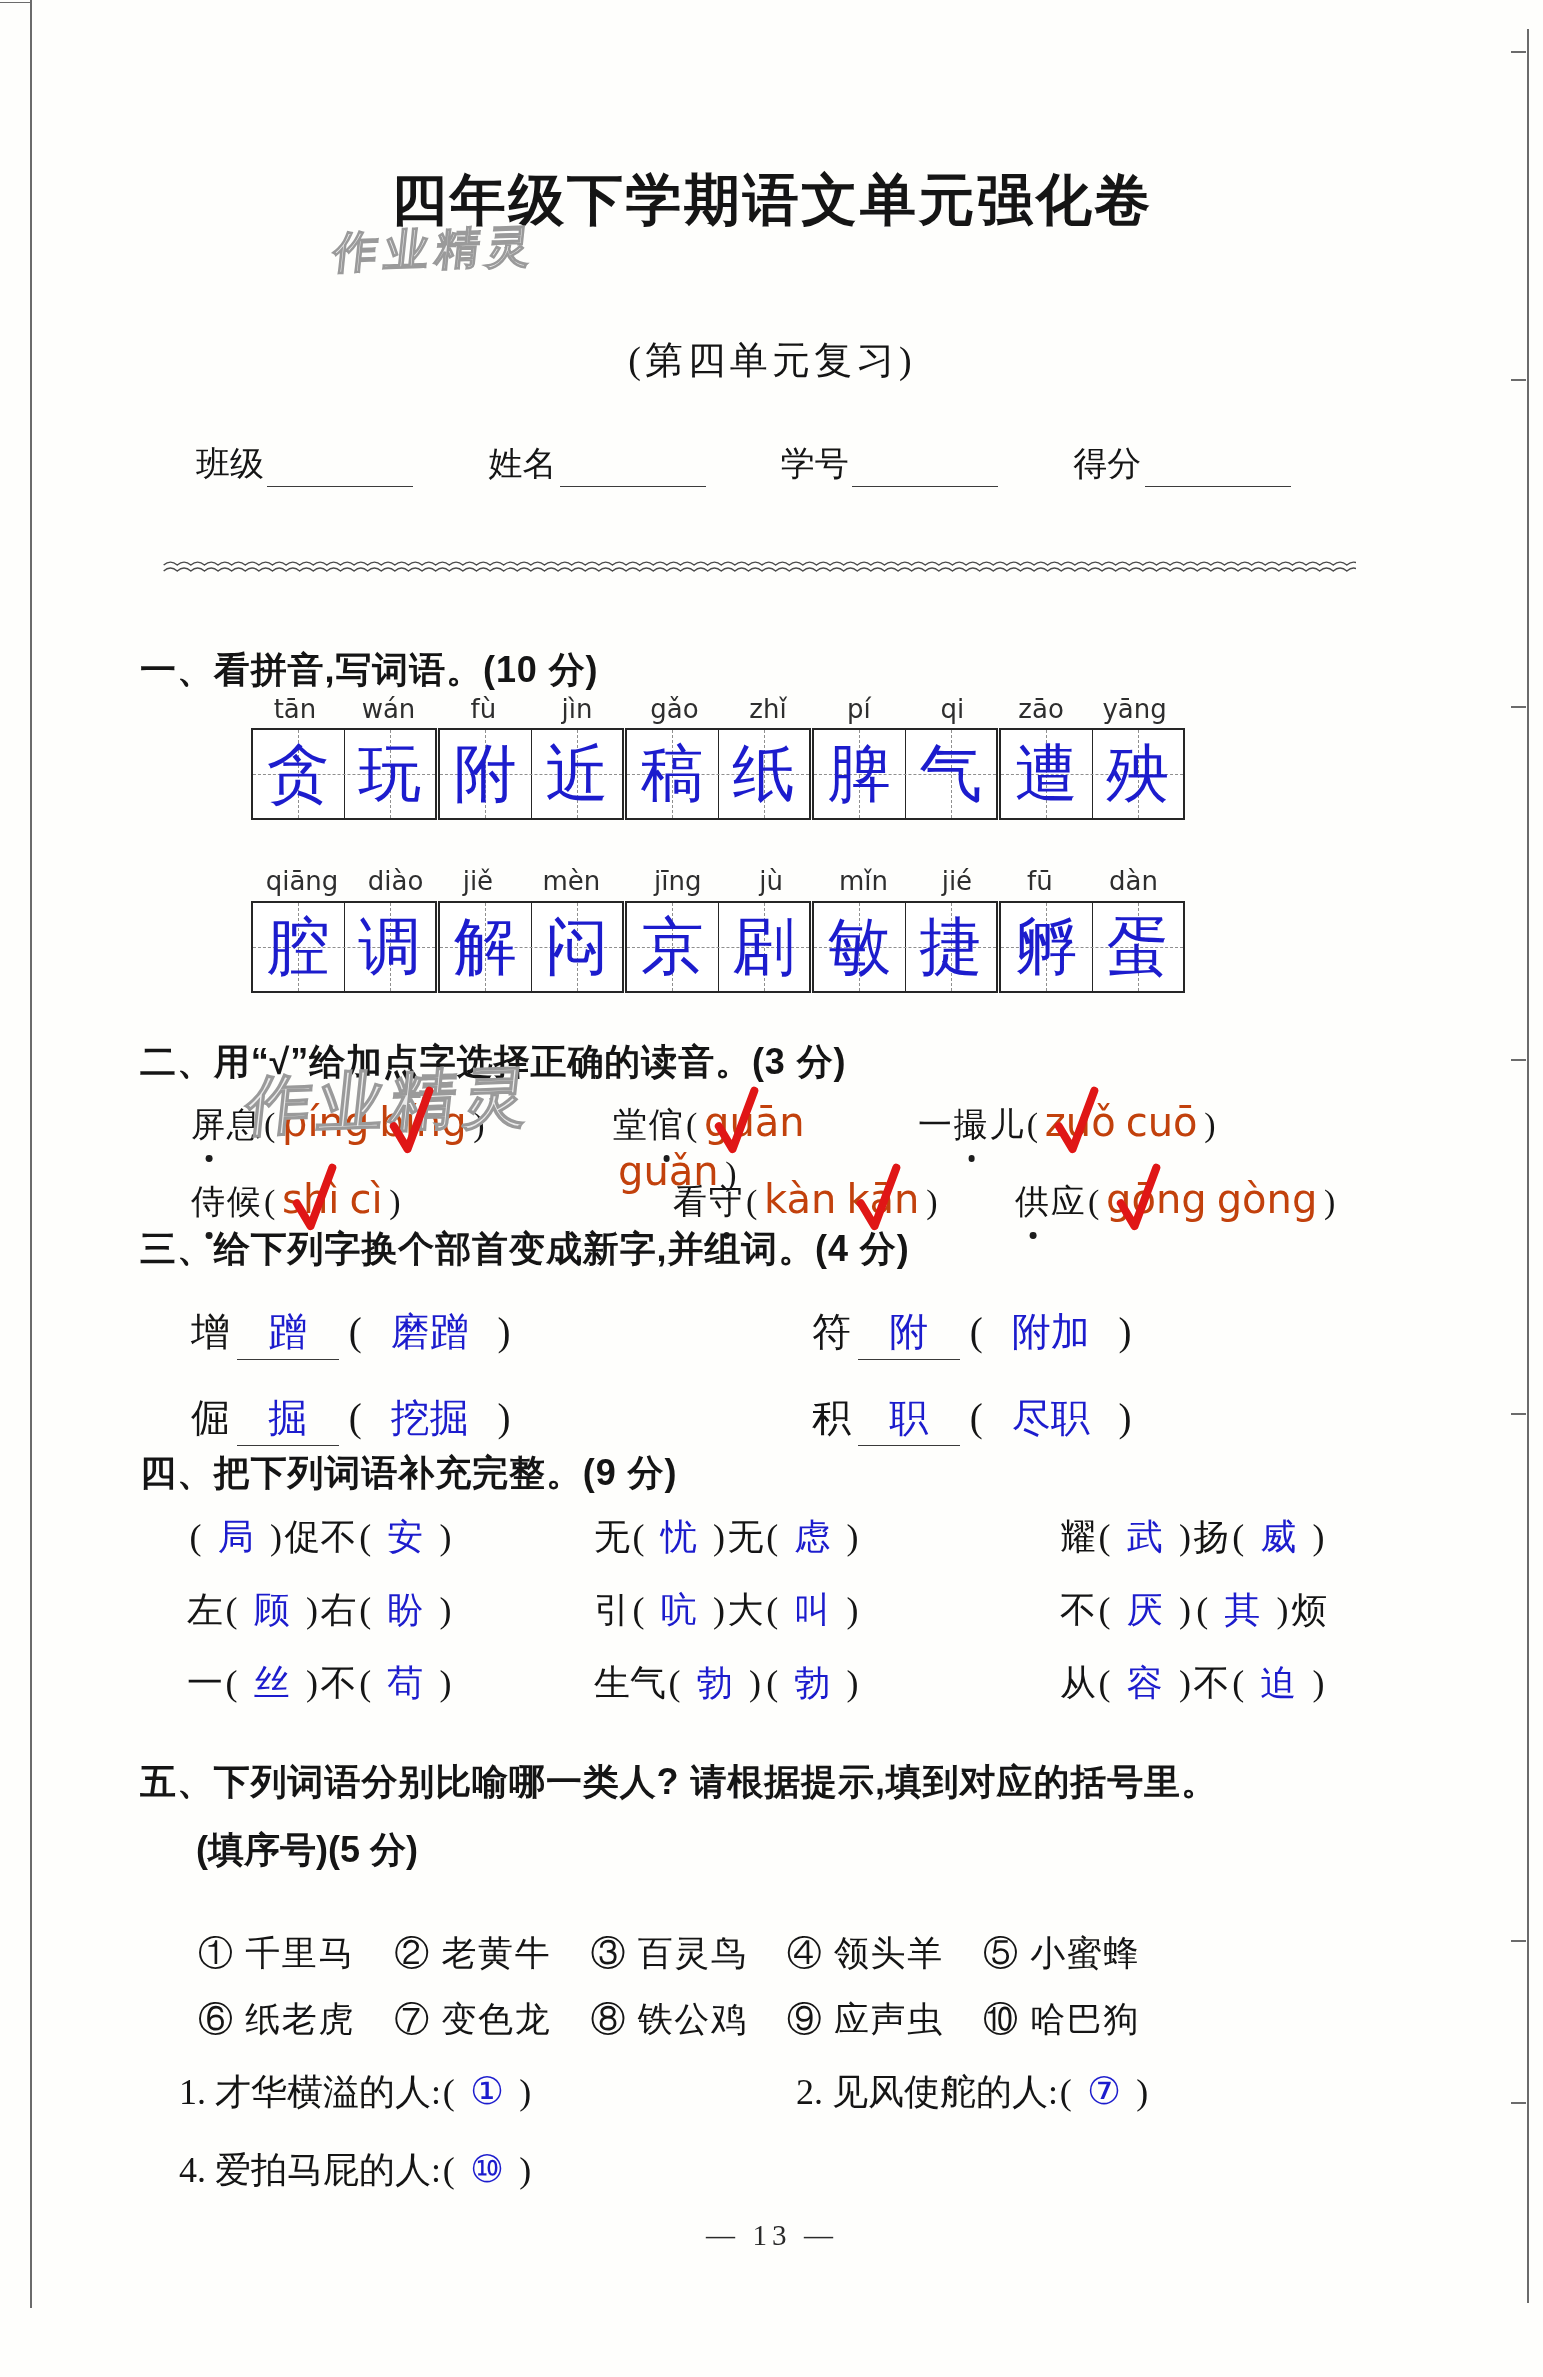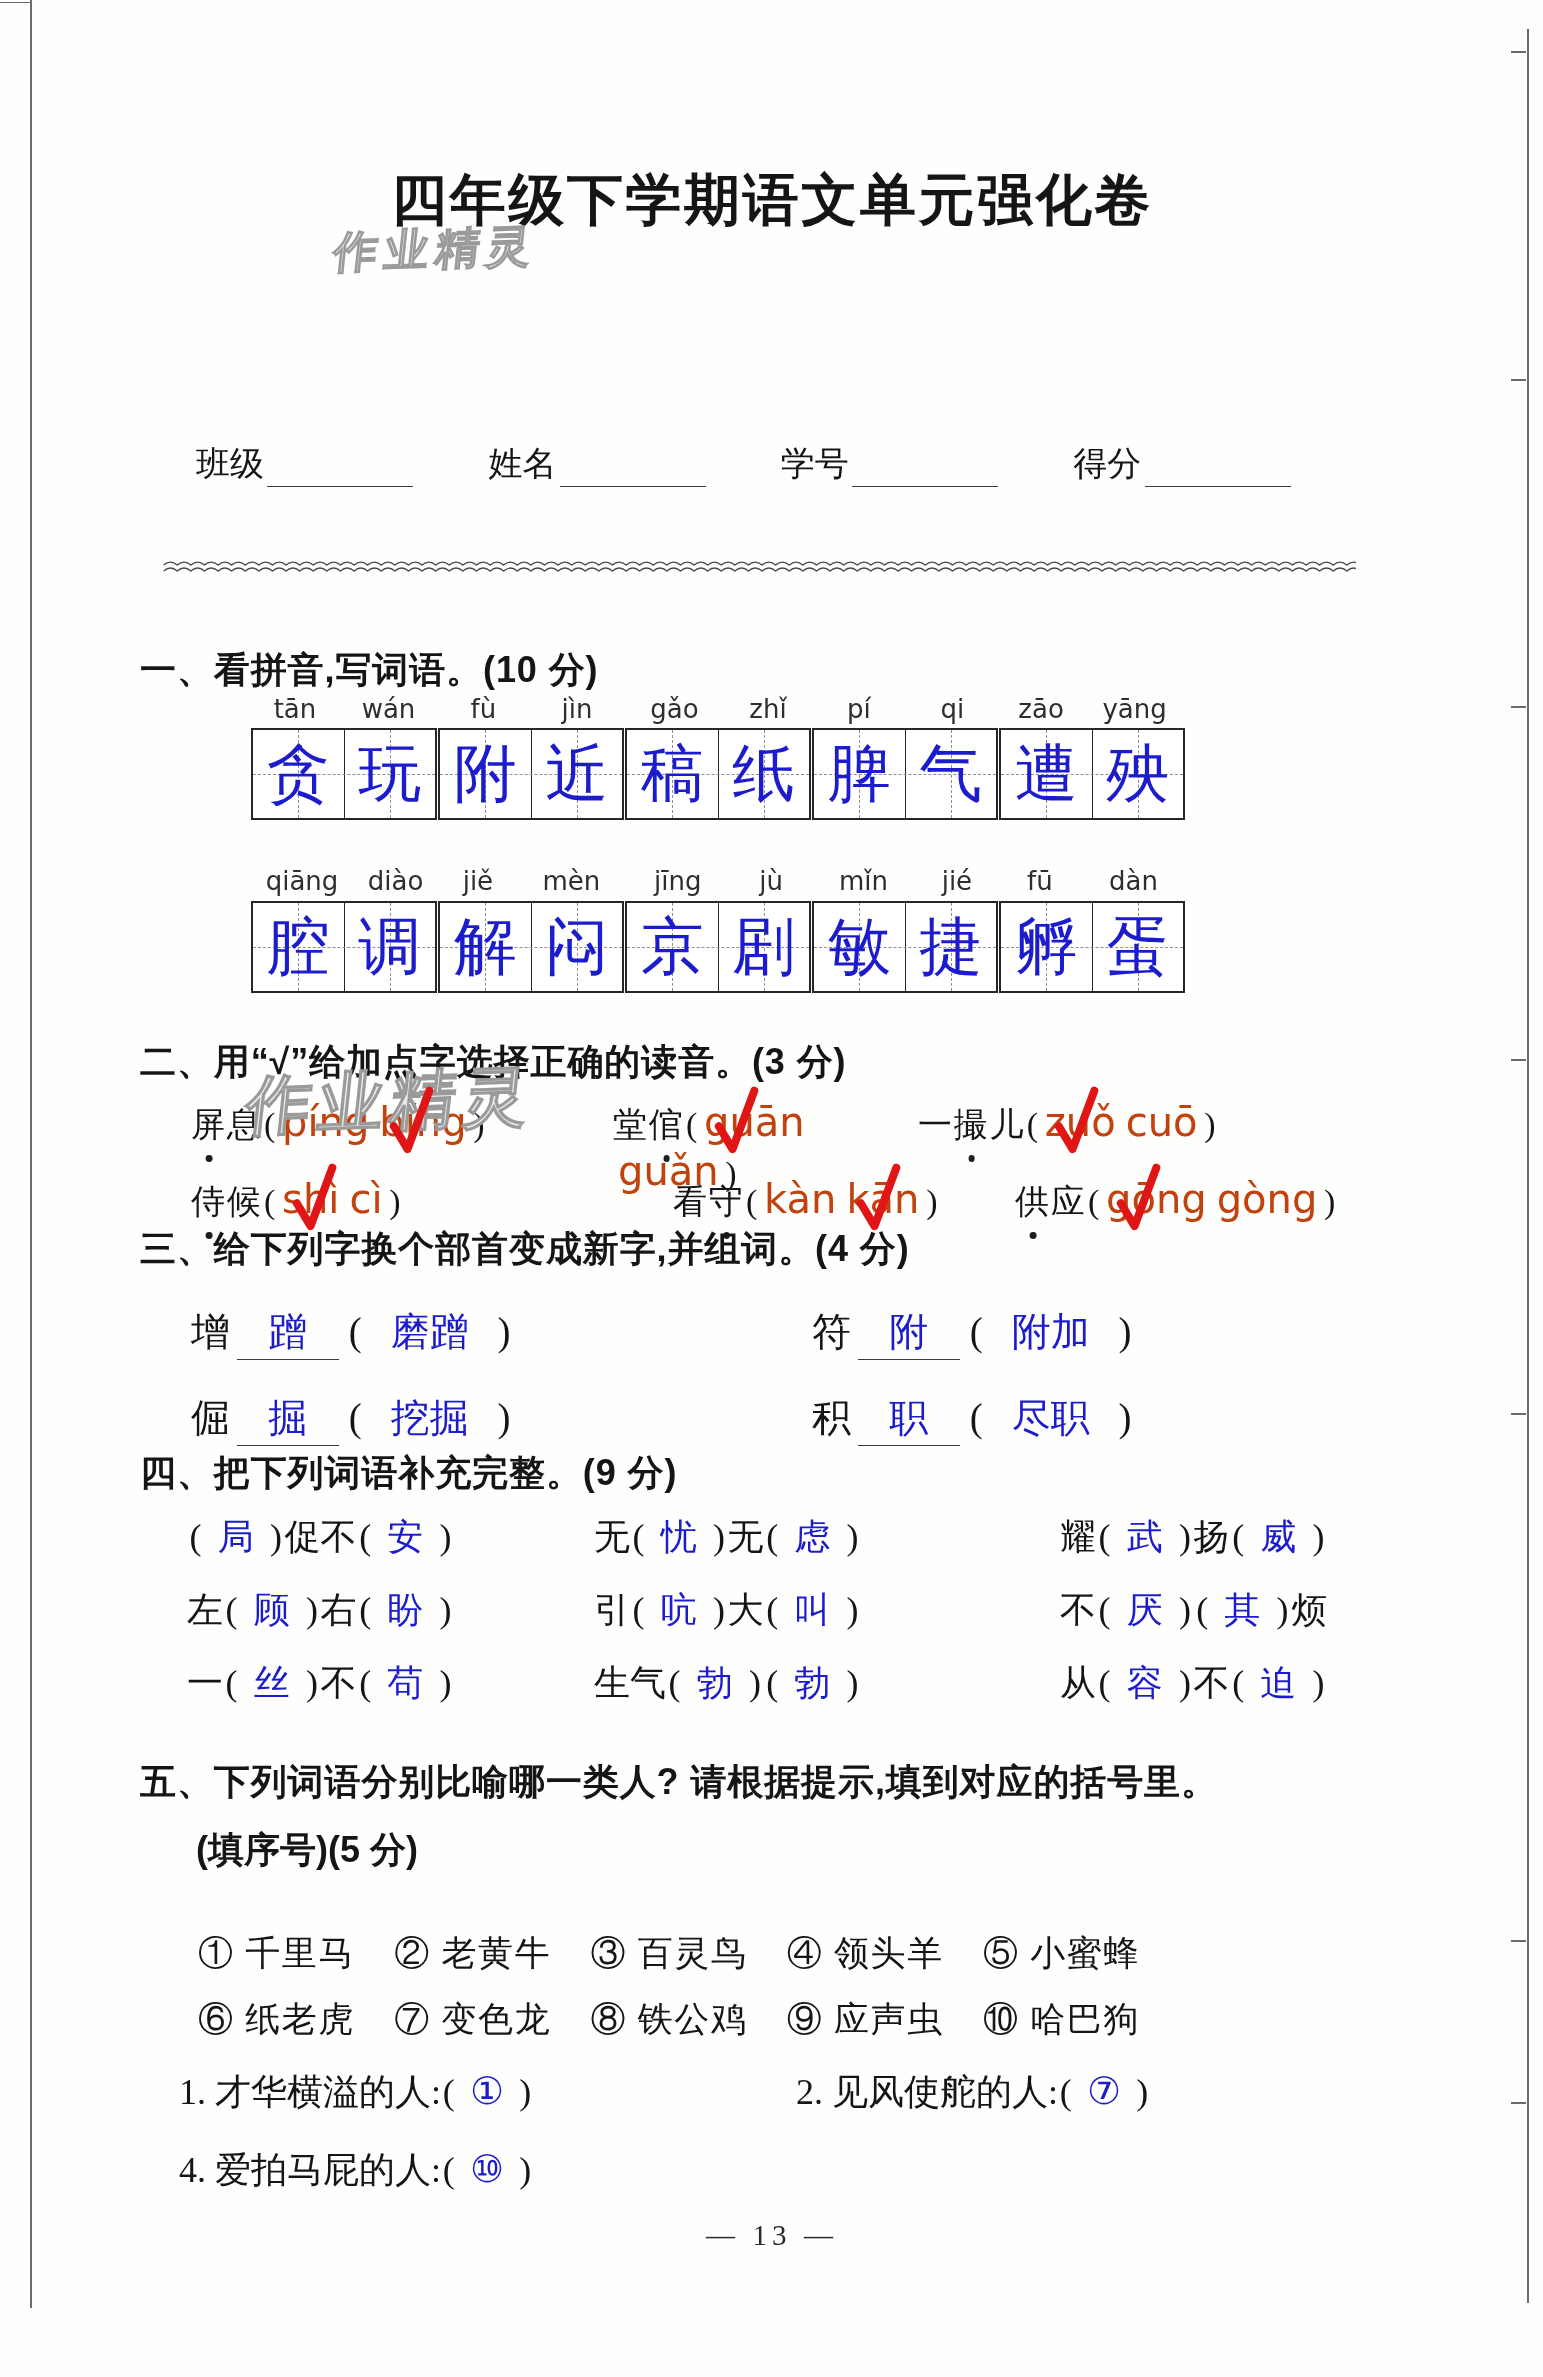--- a/index.html
+++ b/index.html
@@ -103,20 +103,21 @@
   <div class="tick" style="left:1511px; top:706px;"></div>
   <div class="tick" style="left:1511px; top:1059px;"></div>
   <div class="tick" style="left:1511px; top:1413px;"></div>
   <div class="tick" style="left:1511px; top:1940px;"></div>
   <div class="tick" style="left:1511px; top:2102px;"></div>
 
   <div class="wm wm1">作业精灵</div>
   <div class="wm wm2">作业精灵</div>
 
   <div class="title hd">四年级下学期语文单元强化卷</div>
+  <div class="subtitle">(第四单元复习)</div>
   <div class="fields">
       <span class="field"><span class="flabel">班级</span><span class="fline"></span></span>
       <span class="field"><span class="flabel">姓名</span><span class="fline"></span></span>
       <span class="field"><span class="flabel">学号</span><span class="fline"></span></span>
       <span class="field"><span class="flabel">得分</span><span class="fline"></span></span>
     </div>
   <div class="divider">
     <svg width="1193" height="17" viewBox="0 0 1402 20">
         <path d="M0 6 q8 -7 16 0 q8 -7 16 0 q8 -7 16 0 q8 -7 16 0 q8 -7 16 0 q8 -7 16 0 q8 -7 16 0 q8 -7 16 0 q8 -7 16 0 q8 -7 16 0 q8 -7 16 0 q8 -7 16 0 q8 -7 16 0 q8 -7 16 0 q8 -7 16 0 q8 -7 16 0 q8 -7 16 0 q8 -7 16 0 q8 -7 16 0 q8 -7 16 0 q8 -7 16 0 q8 -7 16 0 q8 -7 16 0 q8 -7 16 0 q8 -7 16 0 q8 -7 16 0 q8 -7 16 0 q8 -7 16 0 q8 -7 16 0 q8 -7 16 0 q8 -7 16 0 q8 -7 16 0 q8 -7 16 0 q8 -7 16 0 q8 -7 16 0 q8 -7 16 0 q8 -7 16 0 q8 -7 16 0 q8 -7 16 0 q8 -7 16 0 q8 -7 16 0 q8 -7 16 0 q8 -7 16 0 q8 -7 16 0 q8 -7 16 0 q8 -7 16 0 q8 -7 16 0 q8 -7 16 0 q8 -7 16 0 q8 -7 16 0 q8 -7 16 0 q8 -7 16 0 q8 -7 16 0 q8 -7 16 0 q8 -7 16 0 q8 -7 16 0 q8 -7 16 0 q8 -7 16 0 q8 -7 16 0 q8 -7 16 0 q8 -7 16 0 q8 -7 16 0 q8 -7 16 0 q8 -7 16 0 q8 -7 16 0 q8 -7 16 0 q8 -7 16 0 q8 -7 16 0 q8 -7 16 0 q8 -7 16 0 q8 -7 16 0 q8 -7 16 0 q8 -7 16 0 q8 -7 16 0 q8 -7 16 0 q8 -7 16 0 q8 -7 16 0 q8 -7 16 0 q8 -7 16 0 q8 -7 16 0 q8 -7 16 0 q8 -7 16 0 q8 -7 16 0 q8 -7 16 0 q8 -7 16 0 q8 -7 16 0 q8 -7 16 0 q8 -7 16 0" fill="none" stroke="#4a4a4a" stroke-width="1.6"></path>
         <path d="M0 13 q8 -7 16 0 q8 -7 16 0 q8 -7 16 0 q8 -7 16 0 q8 -7 16 0 q8 -7 16 0 q8 -7 16 0 q8 -7 16 0 q8 -7 16 0 q8 -7 16 0 q8 -7 16 0 q8 -7 16 0 q8 -7 16 0 q8 -7 16 0 q8 -7 16 0 q8 -7 16 0 q8 -7 16 0 q8 -7 16 0 q8 -7 16 0 q8 -7 16 0 q8 -7 16 0 q8 -7 16 0 q8 -7 16 0 q8 -7 16 0 q8 -7 16 0 q8 -7 16 0 q8 -7 16 0 q8 -7 16 0 q8 -7 16 0 q8 -7 16 0 q8 -7 16 0 q8 -7 16 0 q8 -7 16 0 q8 -7 16 0 q8 -7 16 0 q8 -7 16 0 q8 -7 16 0 q8 -7 16 0 q8 -7 16 0 q8 -7 16 0 q8 -7 16 0 q8 -7 16 0 q8 -7 16 0 q8 -7 16 0 q8 -7 16 0 q8 -7 16 0 q8 -7 16 0 q8 -7 16 0 q8 -7 16 0 q8 -7 16 0 q8 -7 16 0 q8 -7 16 0 q8 -7 16 0 q8 -7 16 0 q8 -7 16 0 q8 -7 16 0 q8 -7 16 0 q8 -7 16 0 q8 -7 16 0 q8 -7 16 0 q8 -7 16 0 q8 -7 16 0 q8 -7 16 0 q8 -7 16 0 q8 -7 16 0 q8 -7 16 0 q8 -7 16 0 q8 -7 16 0 q8 -7 16 0 q8 -7 16 0 q8 -7 16 0 q8 -7 16 0 q8 -7 16 0 q8 -7 16 0 q8 -7 16 0 q8 -7 16 0 q8 -7 16 0 q8 -7 16 0 q8 -7 16 0 q8 -7 16 0 q8 -7 16 0 q8 -7 16 0 q8 -7 16 0 q8 -7 16 0 q8 -7 16 0 q8 -7 16 0 q8 -7 16 0 q8 -7 16 0" fill="none" stroke="#4a4a4a" stroke-width="1.6"></path>

